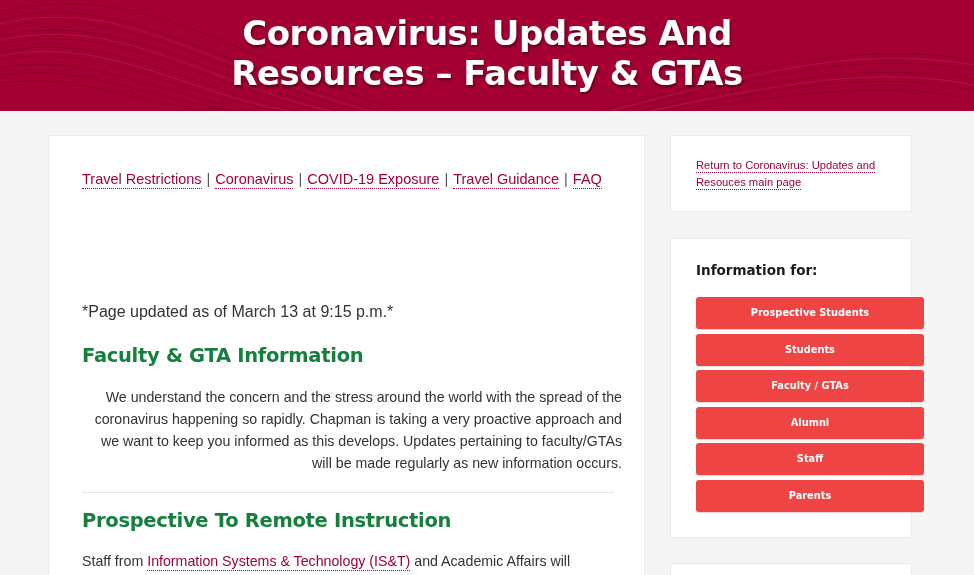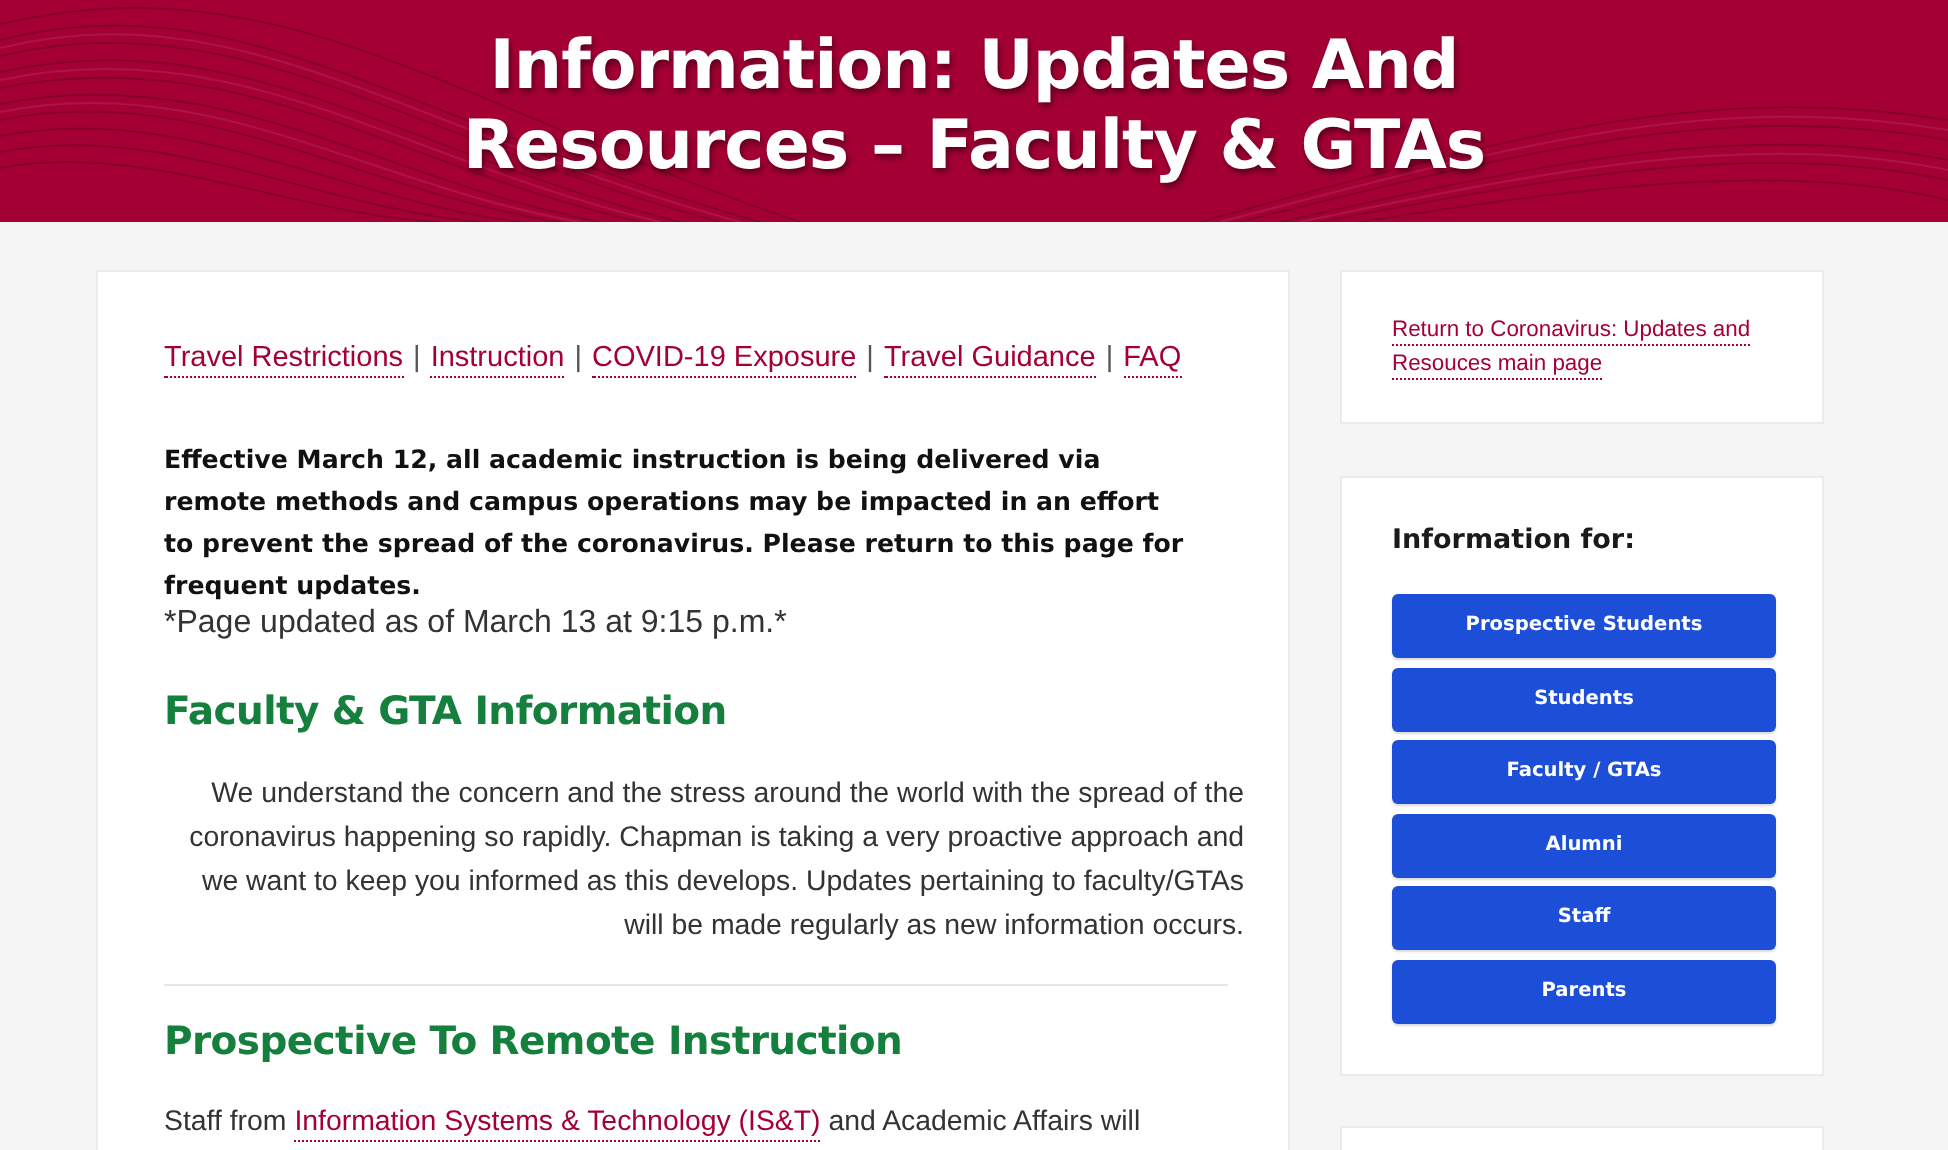--- a/index.html
+++ b/index.html
@@ -68,22 +68,22 @@
     position: absolute; left: 25px; top: 21px; width: 200px;
     font-size: 11.2px; line-height: 16.5px;
   }
   .info-title {
     position: absolute; left: 25px; top: 23px;
     font-family: "DejaVu Sans", sans-serif; font-weight: bold;
     font-size: 13.5px; color: #1a1a1a;
   }
   .btn-list { position: absolute; left: 25px; top: 58px; width: 192px; }
   .aud-btn {
-    display: block; width: 192px; height: 32px; margin-bottom: 4.5px;
-    background: #1d4ed8; color: #fff; border-radius: 3px;
+    display: block; width: 228px; height: 32px; margin-bottom: 4.5px;
+    background: #ef4444; color: #fff; border-radius: 3px;
     font-family: "DejaVu Sans", sans-serif; font-weight: bold; font-size: 9.8px;
     text-align: center; line-height: 32px; cursor: pointer;
     box-shadow: 0 1px 1px rgba(0,0,0,0.15);
   }
 </style>
 </head>
 <body>
 
 <header class="banner">
   <svg class="waves" viewBox="0 0 974 111" preserveAspectRatio="none">
@@ -106,31 +106,30 @@
     </g>
     <g fill="none" stroke="rgba(255,255,255,0.08)" stroke-width="1">
       <path d="M0 24 C120 -5 200 64 370 111"></path>
       <path d="M0 40 C120 15 200 80 330 111"></path>
       <path d="M0 56 C105 35 185 93 290 111"></path>
       <path d="M610 111 C755 73 855 45 974 65"></path>
       <path d="M650 111 C775 85 875 65 974 85"></path>
     </g>
   </svg>
   <h1>
-    <span>Information: Updates And</span><br>
+    <span>Coronavirus: Updates And</span><br>
     <span>Resources – Faculty &amp; GTAs</span>
   </h1>
 </header>
 
 <main class="main-card">
   <nav class="quick-links">
-    <a class="lnk">Travel Restrictions</a><span class="sep">|</span><a class="lnk">Instruction</a><span class="sep">|</span><a class="lnk">COVID-19 Exposure</a><span class="sep">|</span><a class="lnk">Travel Guidance</a><span class="sep">|</span><a class="lnk">FAQ</a>
+    <a class="lnk">Travel Restrictions</a><span class="sep">|</span><a class="lnk">Coronavirus</a><span class="sep">|</span><a class="lnk">COVID-19 Exposure</a><span class="sep">|</span><a class="lnk">Travel Guidance</a><span class="sep">|</span><a class="lnk">FAQ</a>
   </nav>
 
-  <p class="notice">Effective March 12, all academic instruction is being delivered via remote methods and campus operations may be impacted in an effort to prevent the spread of the coronavirus.  Please return to this page for frequent updates.</p>
   <p class="updated">*Page updated as of March 13 at 9:15 p.m.*</p>
 
   <h2 class="h2 first">Faculty &amp; GTA Information</h2>
   <p class="para first">We understand the concern and the stress around the world with the spread of the coronavirus happening so rapidly. Chapman is taking a very proactive approach and we want to keep you informed as this develops. Updates pertaining to faculty/GTAs will be made regularly as new information occurs.</p>
 
   <div class="divider"></div>
 
   <h2 class="h2 second">Prospective To Remote Instruction</h2>
   <p class="para second"><span>Staff from </span><a class="lnk">Information Systems &amp; Technology (IS&amp;T)</a><span> and Academic Affairs will</span></p>
 </main>

